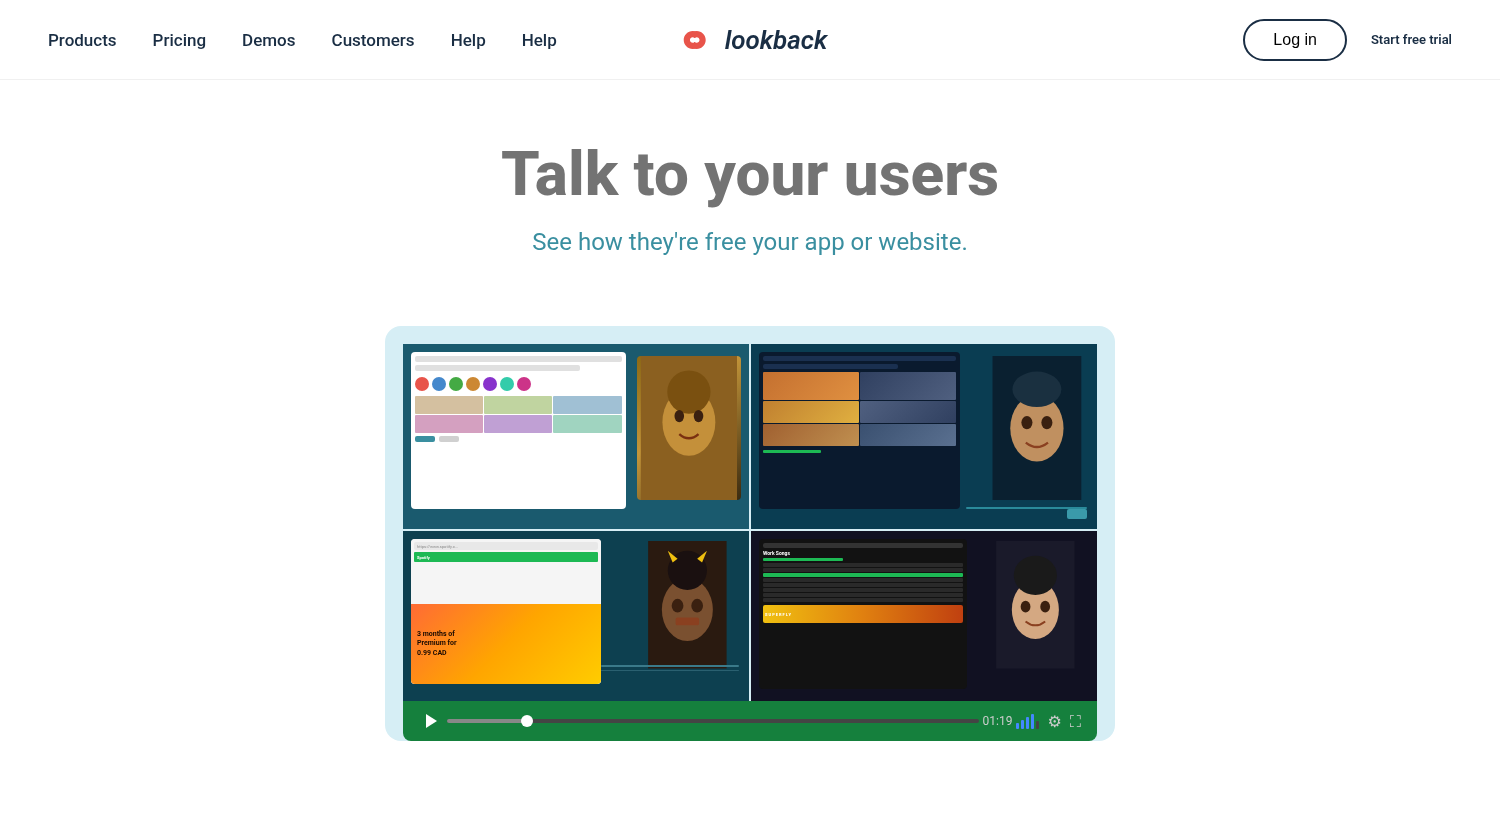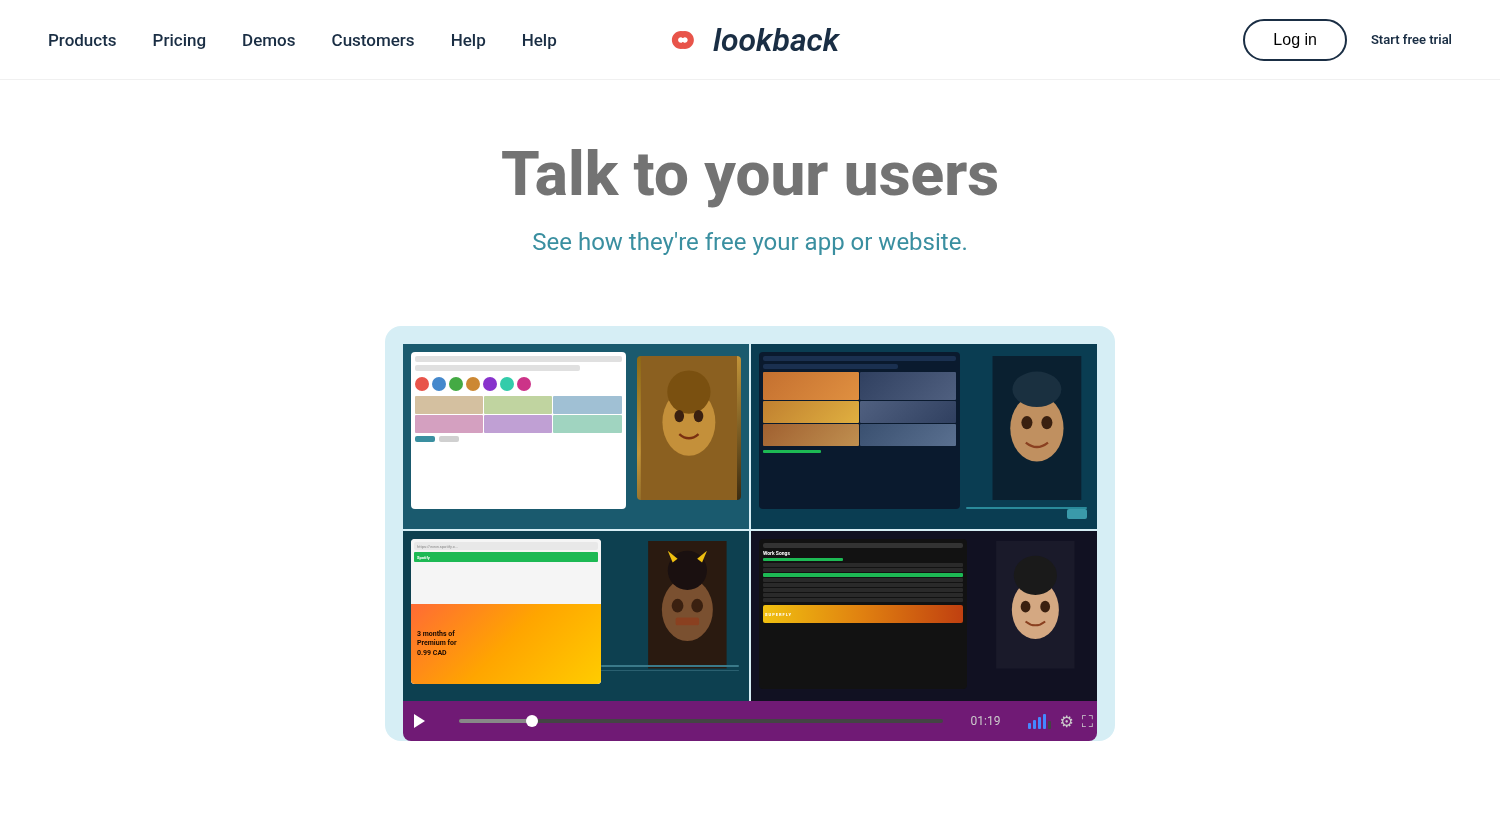--- a/index.html
+++ b/index.html
@@ -35,21 +35,21 @@
     }
     .nav-logo {
       display: flex;
       align-items: center;
       gap: 8px;
       position: absolute;
       left: 50%;
       transform: translateX(-50%);
     }
     .nav-logo-text {
-      font-size: 32px;
+      font-size: 26px;
       font-weight: 600;
       color: #1a2e44;
       font-style: italic;
     }
     .nav-right {
       display: flex;
       align-items: center;
       gap: 24px;
     }
     .btn-login {
@@ -250,25 +250,25 @@
       background: #121212;
       width: 100%;
       height: 100%;
       padding: 4px;
     }
     .wm-row { height: 4px; background: #2a2a2a; border-radius: 1px; margin-bottom: 1px; }
     .wm-row.active { background: #1db954; }
 
     
     .video-controls {
-      background: #701a75;
-      padding: 8px 4px;
-      display: flex;
-      align-items: center;
-      gap: 28px;
+      background: #15803d;
+      padding: 8px 16px;
+      display: flex;
+      align-items: center;
+      gap: 4px;
       border-radius: 0 0 8px 8px;
     }
     .ctrl-play {
       width: 24px;
       height: 24px;
       display: flex;
       align-items: center;
       justify-content: center;
       cursor: pointer;
       color: white;

